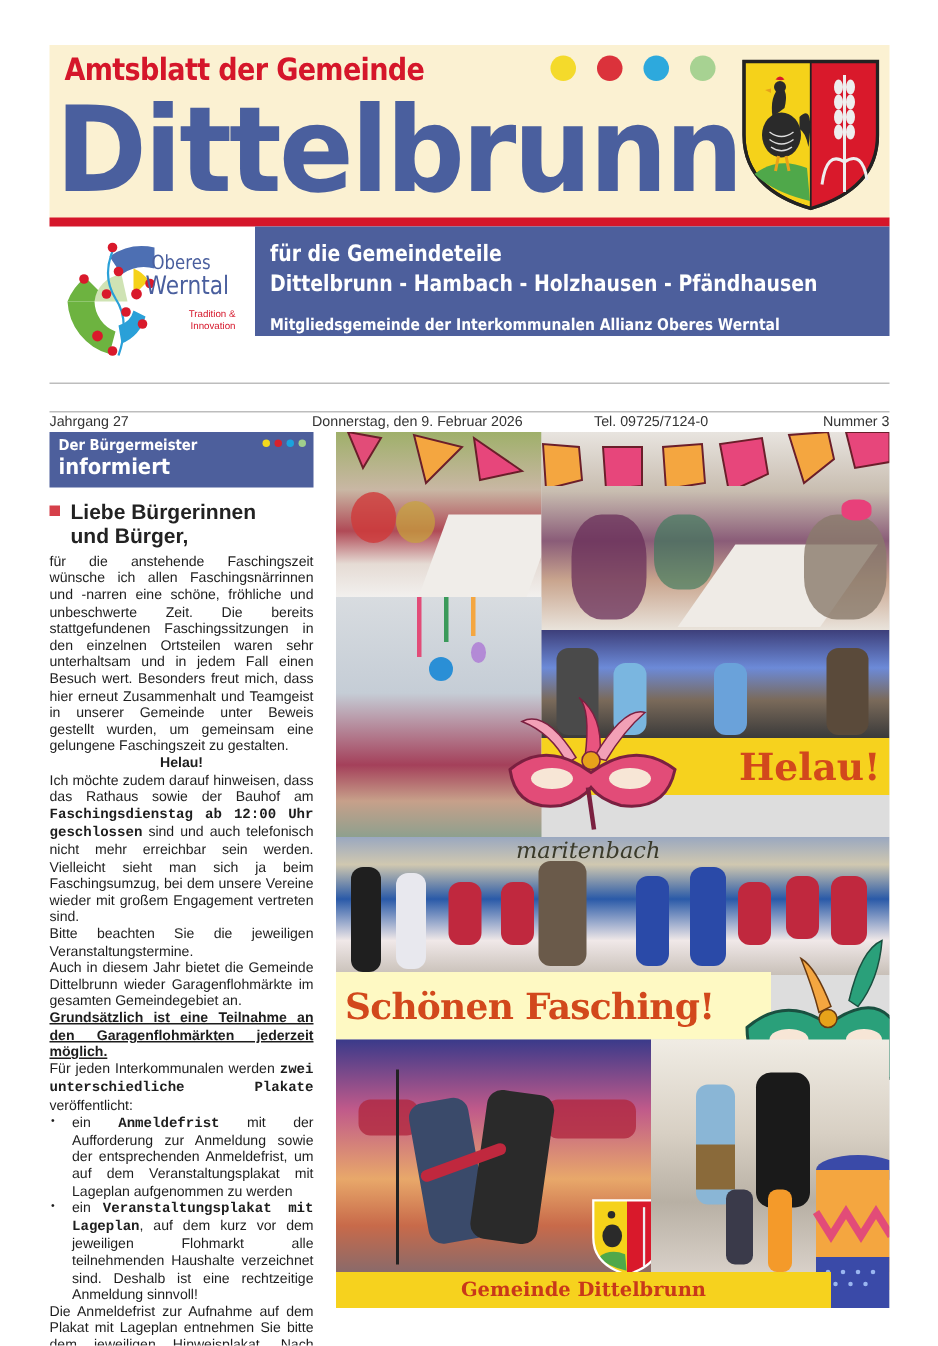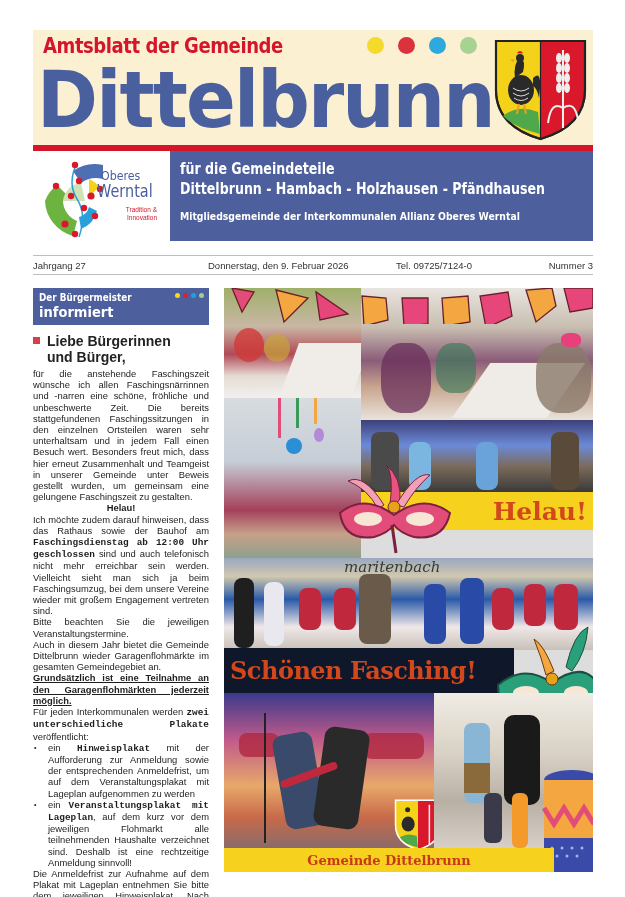--- a/index.html
+++ b/index.html
@@ -14,28 +14,28 @@
   .dot { width: 17px; height: 17px; border-radius: 50%; opacity: .92; }
   .crest { position: absolute; left: 460px; top: 8px; width: 95px; height: 104px; }
 
   .redbar { position: absolute; left: 33px; top: 145px; width: 560px; height: 6px; background: #d5162a; }
 
   
   .ow-logo { position: absolute; left: 33px; top: 151px; width: 137px; height: 90px; }
   .ow-text1 { position: absolute; left: 101px; top: 168px; font-family: "DejaVu Sans", sans-serif; font-size: 13px; color: #4a5f9e; transform: scaleX(.85); transform-origin: left top; }
   .ow-text2 { position: absolute; left: 97px; top: 181px; font-family: "DejaVu Sans", sans-serif; font-size: 17px; color: #4a5f9e; transform: scaleX(.85); transform-origin: left top; }
   .ow-text3 { position: absolute; left: 120px; top: 206px; font-size: 6.5px; color: #d5162a; text-align: right; width: 37px; line-height: 8px; }
-  .band { position: absolute; left: 170px; top: 151px; width: 423px; height: 90px; background: #4d5f9c; color: #fff; padding: 8px 0 0 10px; }
+  .band { position: absolute; left: 170px; top: 151px; width: 423px; height: 73px; background: #4d5f9c; color: #fff; padding: 8px 0 0 10px; }
   .band-l1 { font-family: "DejaVu Sans", sans-serif; font-weight: bold; font-size: 15px; line-height: 20px; transform: scaleX(.84); transform-origin: left top; white-space: nowrap; }
   .band-l2 { font-family: "DejaVu Sans", sans-serif; font-weight: bold; font-size: 15px; line-height: 20px; transform: scaleX(.84); transform-origin: left top; white-space: nowrap; }
   .band-l3 { margin-top: 11px; font-family: "DejaVu Sans", sans-serif; font-weight: bold; font-size: 10.8px; line-height: 14px; transform: scaleX(.86); transform-origin: left top; white-space: nowrap; }
 
   
   .issue { position: absolute; left: 33px; top: 255px; width: 560px; height: 20px; border-top: 1px solid #bdbdbd; border-bottom: 1px solid #bdbdbd; font-size: 9.5px; color: #333; }
-  .issue span { position: absolute; top: 4px; white-space: nowrap; text-align: center; }
+  .issue span { position: absolute; top: 20px; white-space: nowrap; text-align: center; }
 
   
   .bm-box { position: absolute; left: 33px; top: 288px; width: 176px; height: 37px; background: #4d5f9c; color: #fff; padding: 3px 0 0 6px; }
   .bm-l1 { font-family: "DejaVu Sans", sans-serif; font-weight: bold; font-size: 10px; line-height: 13px; transform: scaleX(.88); transform-origin: left top; white-space: nowrap; }
   .bm-l2 { font-family: "DejaVu Sans", sans-serif; font-weight: bold; font-size: 14.5px; line-height: 17px; transform: scaleX(.9); transform-origin: left top; white-space: nowrap; }
   .bm-dots { position: absolute; right: 5px; top: 5px; display: flex; gap: 3px; }
   .bm-dots i { width: 5px; height: 5px; border-radius: 50%; display: block; }
 
   .greet { position: absolute; left: 33px; top: 333px; width: 176px; font-weight: bold; font-size: 14px; line-height: 16px; color: #222; }
   .greet .sq { display: inline-block; width: 7px; height: 7px; background: #d5404a; margin-right: 7px; vertical-align: 2px; }
@@ -161,21 +161,21 @@
 
 <div class="body">
   <p>für die anstehende Faschingszeit wünsche ich allen Faschingsnärrinnen und -narren eine schöne, fröhliche und unbeschwerte Zeit. Die bereits stattgefundenen Faschingssitzungen in den einzelnen Ortsteilen waren sehr unterhaltsam und in jedem Fall einen Besuch wert. Besonders freut mich, dass hier erneut Zusammenhalt und Teamgeist in unserer Gemeinde unter Beweis gestellt wurden, um gemeinsam eine gelungene Faschingszeit zu gestalten.</p>
   <p class="c">Helau!</p>
   <p><span>Ich möchte zudem darauf hinweisen, dass das Rathaus sowie der Bauhof am </span><b>Faschingsdienstag ab 12:00 Uhr geschlossen</b><span> sind und auch telefonisch nicht mehr erreichbar sein werden. Vielleicht sieht man sich ja beim Faschingsumzug, bei dem unsere Vereine wieder mit großem Engagement vertreten sind.</span></p>
   <p>Bitte beachten Sie die jeweiligen Veranstaltungstermine.</p>
   <p>Auch in diesem Jahr bietet die Gemeinde Dittelbrunn wieder Garagenflohmärkte im gesamten Gemeindegebiet an.</p>
   <p class="u">Grundsätzlich ist eine Teilnahme an den Garagenflohmärkten jederzeit möglich.</p>
   <p><span>Für jeden Interkommunalen werden </span><b>zwei unterschiedliche Plakate</b><span> veröffentlicht:</span></p>
   <ul>
-    <li><span>ein </span><b>Hinweisplakat</b><span> mit der Aufforderung zur Anmeldung sowie der entsprechenden Anmeldefrist, um auf dem Veranstaltungsplakat mit Lageplan aufgenommen zu werden</span></li>
+    <li><span>ein </span><b>Anmeldefrist</b><span> mit der Aufforderung zur Anmeldung sowie der entsprechenden Anmeldefrist, um auf dem Veranstaltungsplakat mit Lageplan aufgenommen zu werden</span></li>
     <li><span>ein </span><b>Veranstaltungsplakat mit Lageplan</b><span>, auf dem kurz vor dem jeweiligen Flohmarkt alle teilnehmenden Haushalte verzeichnet sind. Deshalb ist eine rechtzeitige Anmeldung sinnvoll!</span></li>
   </ul>
   <p>Die Anmeldefrist zur Aufnahme auf dem Plakat mit Lageplan entnehmen Sie bitte dem jeweiligen Hinweisplakat. Nach Ablauf dieser Frist eingehende Anmeldungen können zwar weiterhin am Garagenfloh-</p>
 </div>
 
 <div class="collage">
 
   <div class="ph" style="left:0;top:0;width:137px;height:110px;background:linear-gradient(180deg,#9fb06a 0%,#c9b7a4 35%,#b04a56 60%,#e5dbd4 80%,#f2f0ee 100%)">
     <div style="position:absolute;left:10px;top:40px;width:30px;height:34px;border-radius:50%;background:#d03a3a;opacity:.8"></div>
     <div style="position:absolute;left:40px;top:46px;width:26px;height:28px;border-radius:50%;background:#c7a43a;opacity:.7"></div>
@@ -241,21 +241,21 @@
     <div style="position:absolute;left:110px;top:30px;width:22px;height:42px;background:#c0283e;border-radius:8px"></div>
     <div style="position:absolute;left:135px;top:16px;width:32px;height:70px;background:#6a5a4a;border-radius:8px"></div>
     <div style="position:absolute;left:200px;top:26px;width:22px;height:60px;background:#2a4aa8;border-radius:8px"></div>
     <div style="position:absolute;left:236px;top:20px;width:24px;height:66px;background:#2a4aa8;border-radius:8px"></div>
     <div style="position:absolute;left:268px;top:30px;width:22px;height:42px;background:#c0283e;border-radius:8px"></div>
     <div style="position:absolute;left:300px;top:26px;width:22px;height:42px;background:#c0283e;border-radius:8px"></div>
     <div style="position:absolute;left:330px;top:26px;width:24px;height:46px;background:#c0283e;border-radius:8px"></div>
     <div style="position:absolute;left:120px;top:0;font-family:'DejaVu Serif',serif;font-size:15px;color:#3a3a2a;font-style:italic">maritenbach</div>
   </div>
 
-  <div class="banner" style="left:0;top:360px;width:290px;height:45px;background:#0f172a;padding-left:6px">
+  <div class="banner" style="left:0;top:360px;width:290px;height:45px;background:#fef9c3;padding-left:6px">
     <span style="font-family:'DejaVu Serif',serif;font-weight:bold;font-size:24px;color:#d2481c;letter-spacing:-.5px">Schönen Fasching!</span>
   </div>
 
   <svg style="position:absolute;left:270px;top:335px;width:100px;height:110px" viewBox="0 0 100 110">
     <path d="M72 44 Q80 10 94 4 Q92 30 78 48Z" fill="#2aa07a" stroke="#1a5040"></path>
     <path d="M60 48 Q50 22 40 16 Q48 36 52 52Z" fill="#f4a640" stroke="#6a3a10"></path>
     <path d="M4 62 Q30 40 58 60 Q86 40 100 56 L100 96 Q80 96 64 84 Q52 100 30 96 Q4 90 4 62Z" fill="#2aa07a" stroke="#1a5040" stroke-width="2"></path>
     <ellipse cx="32" cy="70" rx="13" ry="7" fill="#f7e6d6"></ellipse>
     <ellipse cx="82" cy="70" rx="12" ry="7" fill="#f7e6d6"></ellipse>
     <circle cx="58" cy="56" r="6" fill="#e7a21a" stroke="#6a3a10"></circle>

